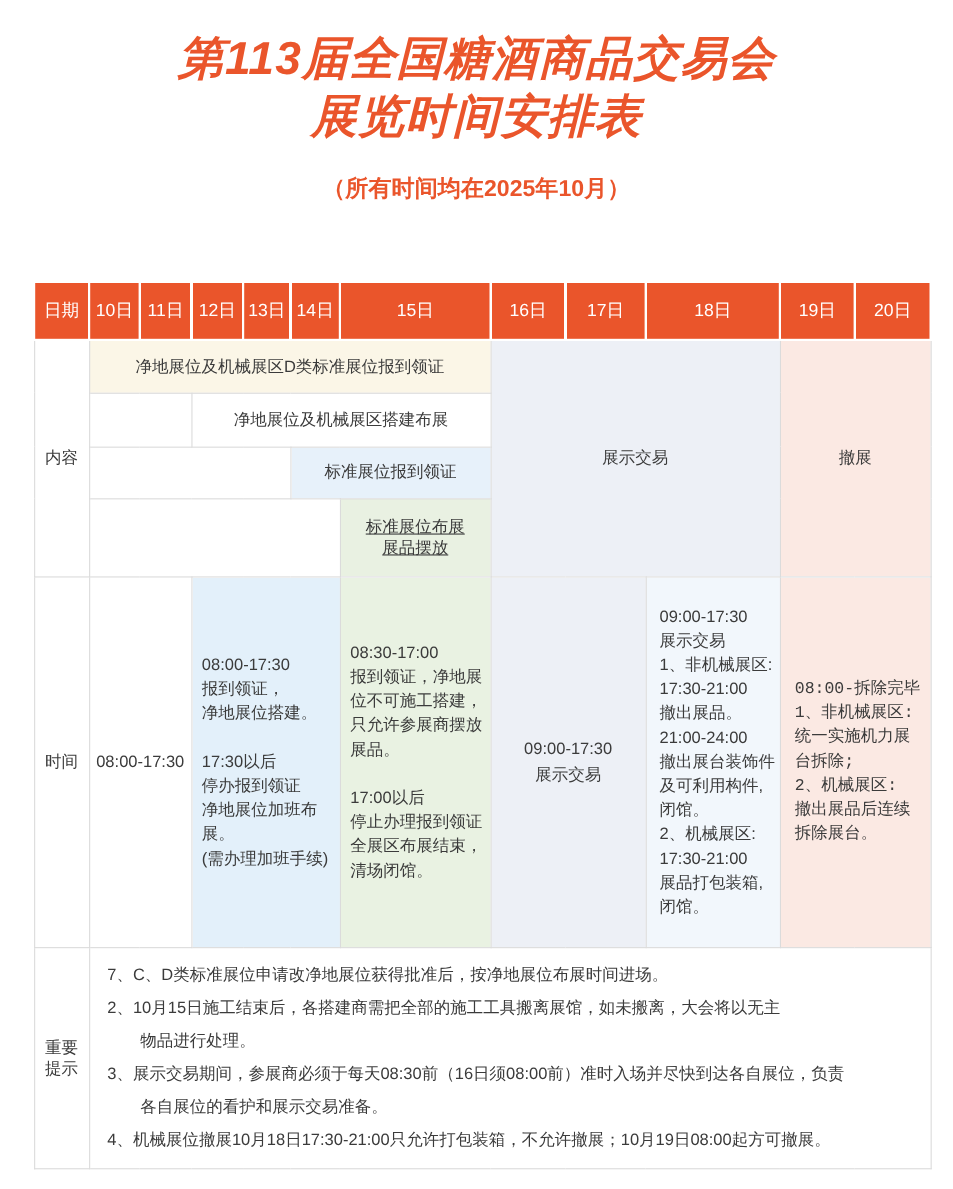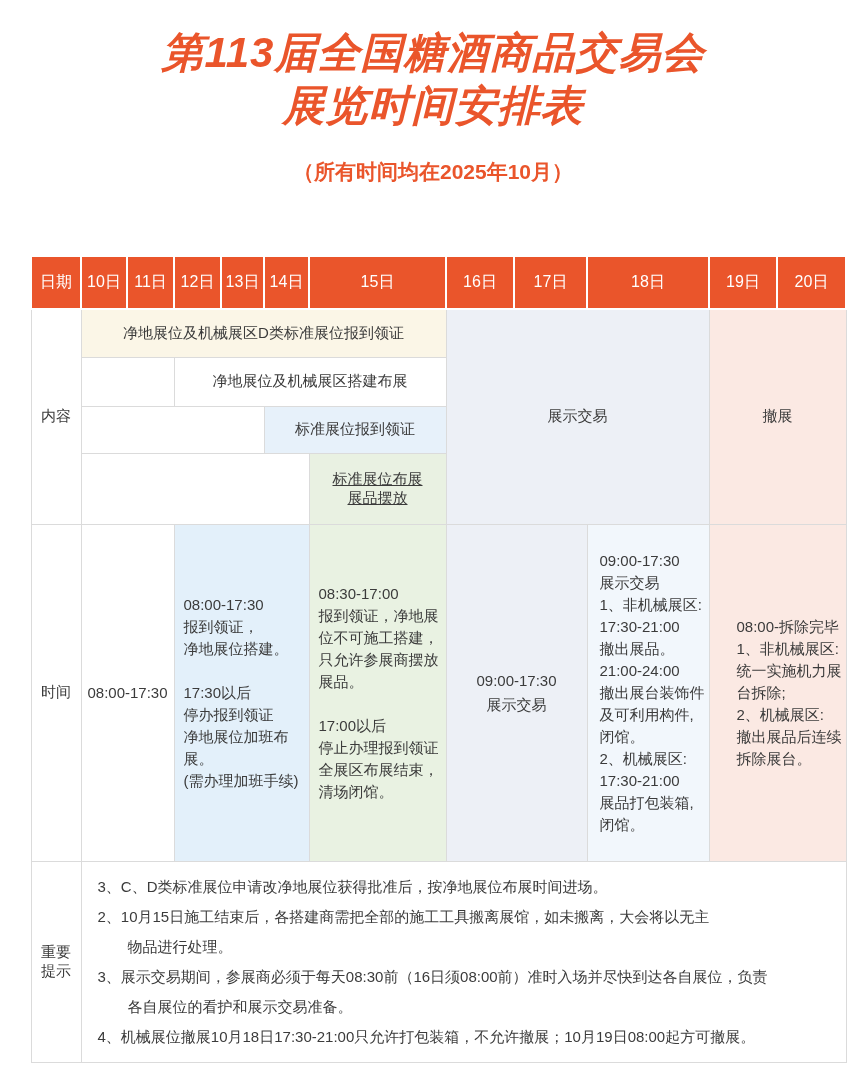--- a/index.html
+++ b/index.html
@@ -132,34 +132,34 @@
 17:30-21:00
 撤出展品。
 21:00-24:00
 撤出展台装饰件
 及可利用构件,
 闭馆。
 2、机械展区:
 17:30-21:00
 展品打包装箱,
 闭馆。</td>
-      <td class="tc left pink" colspan="2" style="padding-left:27px;">08:00-拆除完毕
+      <td class="tc left pink" colspan="2" style="padding-left:13px;font-family:Liberation Mono, monospace;">08:00-拆除完毕
 1、非机械展区:
 统一实施机力展
 台拆除;
 2、机械展区:
 撤出展品后连续
 拆除展台。</td>
     </tr>
 
     <tr class="notes-row">
       <td class="lbl pre">重要
 提示</td>
       <td class="notes-cell" colspan="11">
-        <div class="note">3、C、D类标准展位申请改净地展位获得批准后，按净地展位布展时间进场。</div>
+        <div class="note">7、C、D类标准展位申请改净地展位获得批准后，按净地展位布展时间进场。</div>
         <div class="note">2、10月15日施工结束后，各搭建商需把全部的施工工具搬离展馆，如未搬离，大会将以无主
 物品进行处理。</div>
         <div class="note">3、展示交易期间，参展商必须于每天08:30前（16日须08:00前）准时入场并尽快到达各自展位，负责
 各自展位的看护和展示交易准备。</div>
         <div class="note">4、机械展位撤展10月18日17:30-21:00只允许打包装箱，不允许撤展；10月19日08:00起方可撤展。</div>
       </td>
     </tr>
   </tbody>
     </table>
 </div>

